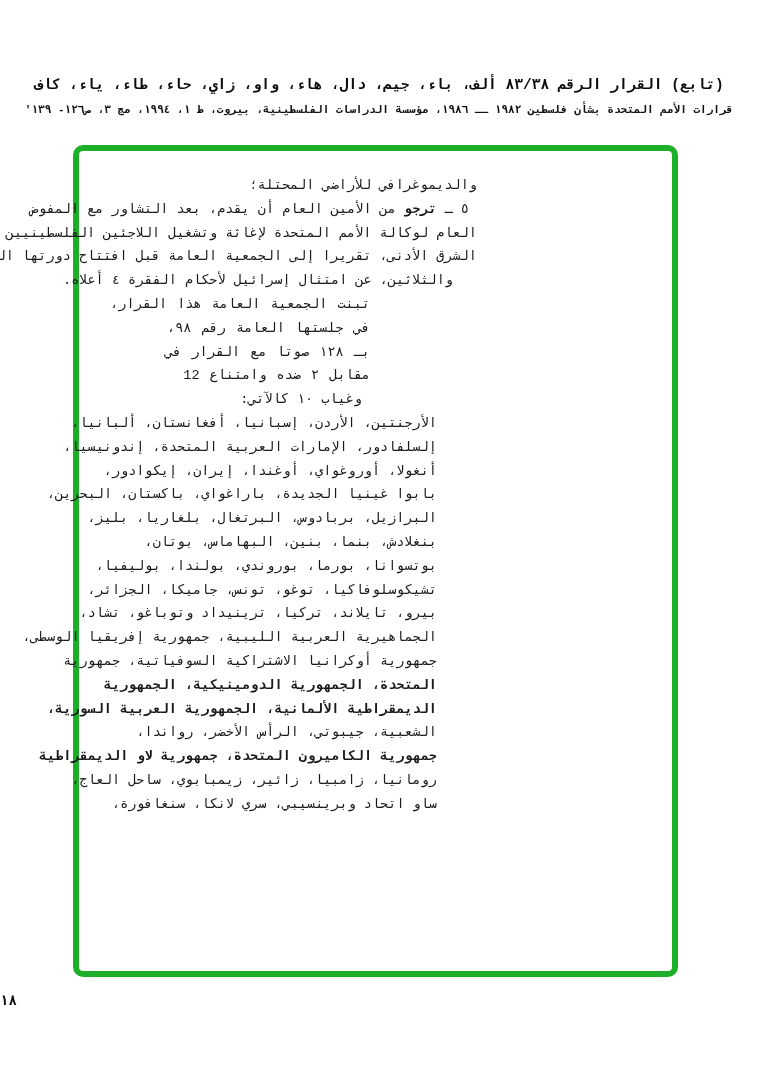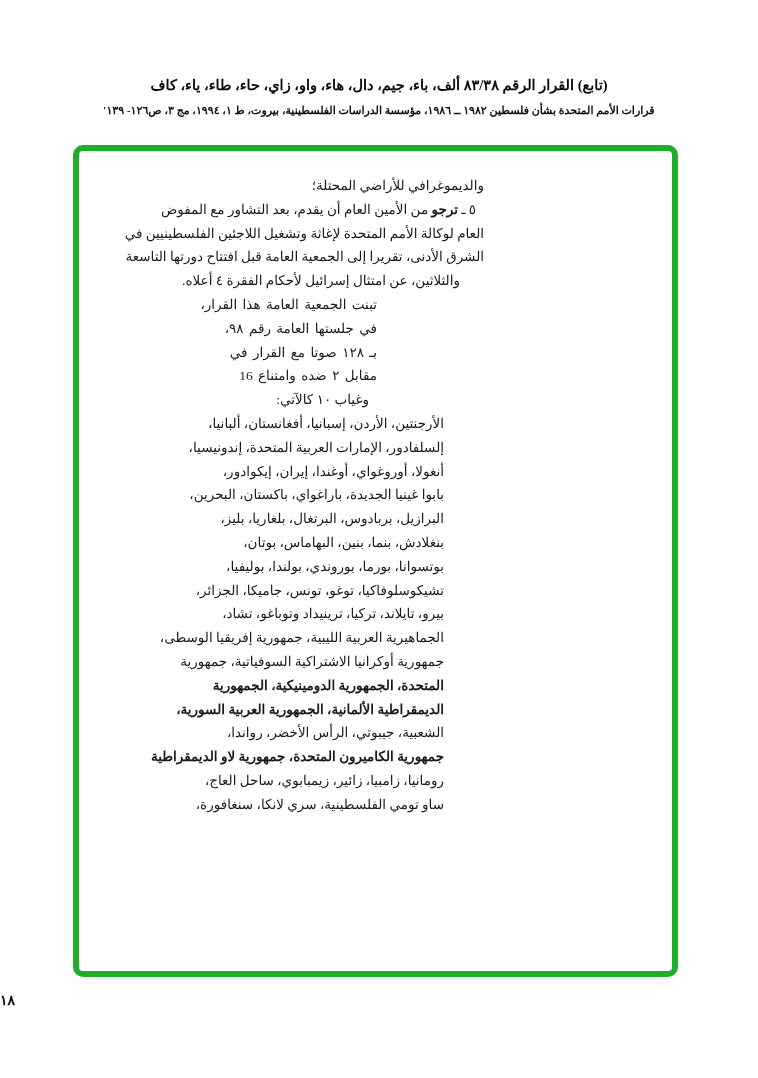--- a/index.html
+++ b/index.html
@@ -1,31 +1,31 @@
 <!DOCTYPE html>
 <html lang="ar" dir="rtl"><head>
 <meta charset="utf-8">
 <style>
   html,body{margin:0;padding:0;background:#ffffff;}
   .page{
     position:relative;width:758px;height:1078px;background:#ffffff;
-    font-family:Liberation Serif, serif;direction:rtl;overflow:hidden;color:#161616;
+    font-family:Liberation Mono, monospace;direction:rtl;overflow:hidden;color:#161616;
   }
   
   .header{position:absolute;top:76px;left:0;right:0;text-align:center;color:#0c0c0c;}
   .header-title{font-size:14.5px;font-weight:bold;line-height:19px;letter-spacing:0px;}
   .header-source{font-size:11px;font-weight:bold;line-height:14px;margin-top:8px;color:#111;}
   
   .frame{
     position:absolute;left:73px;top:145px;width:605px;height:832px;
     border:6px solid #1eaf28;border-radius:10px;box-sizing:border-box;background:transparent;
   }
   
   .content{
-    position:absolute;left:172px;top:174px;width:312px;
+    position:absolute;left:165px;top:174px;width:312px;
     font-size:13.5px;color:#1a1a1a;direction:rtl;
   }
   .line{
     height:23.8px;line-height:23.8px;white-space:nowrap;
     text-align:right;overflow:visible;
   }
   .ind-sm{padding-right:8px;}
   .ind-end{padding-right:24px;}
   .vote{padding-right:107px;word-spacing:2px;}
   .vote-last{padding-right:115px;}
@@ -54,37 +54,37 @@
     <div class="line">والديموغرافي للأراضي المحتلة؛</div>
 
     <div class="line ind-sm"><span>٥ ـ</span> <span class="bold-word">ترجو</span> <span>من الأمين العام أن يقدم، بعد التشاور مع المفوض</span></div>
     <div class="line">العام لوكالة الأمم المتحدة لإغاثة وتشغيل اللاجئين الفلسطينيين في</div>
     <div class="line">الشرق الأدنى، تقريرا إلى الجمعية العامة قبل افتتاح دورتها التاسعة</div>
     <div class="line ind-end">والثلاثين، عن امتثال إسرائيل لأحكام الفقرة ٤ أعلاه.</div>
 
     <div class="line vote">تبنت الجمعية العامة هذا القرار،</div>
     <div class="line vote">في جلستها العامة رقم ٩٨،</div>
     <div class="line vote">بـ ١٢٨ صوتا مع القرار في</div>
-    <div class="line vote">مقابل ٢ ضده وامتناع 16</div>
+    <div class="line vote">مقابل ٢ ضده وامتناع 12</div>
     <div class="line vote-last">وغياب ١٠ كالآتي:</div>
 
     <div class="line cont">الأرجنتين، الأردن، إسبانيا، أفغانستان، ألبانيا،</div>
     <div class="line cont">إلسلفادور، الإمارات العربية المتحدة، إندونيسيا،</div>
     <div class="line cont">أنغولا، أوروغواي، أوغندا، إيران، إيكوادور،</div>
     <div class="line cont">بابوا غينيا الجديدة، باراغواي، باكستان، البحرين،</div>
     <div class="line cont">البرازيل، بربادوس، البرتغال، بلغاريا، بليز،</div>
     <div class="line cont">بنغلادش، بنما، بنين، البهاماس، بوتان،</div>
     <div class="line cont">بوتسوانا، بورما، بوروندي، بولندا، بوليفيا،</div>
     <div class="line cont">تشيكوسلوفاكيا، توغو، تونس، جاميكا، الجزائر،</div>
     <div class="line cont">بيرو، تايلاند، تركيا، ترينيداد وتوباغو، تشاد،</div>
     <div class="line cont">الجماهيرية العربية الليبية، جمهورية إفريقيا الوسطى،</div>
     <div class="line cont">جمهورية أوكرانيا الاشتراكية السوفياتية، جمهورية</div>
     <div class="line cont b">المتحدة، الجمهورية الدومينيكية، الجمهورية</div>
     <div class="line cont b">الديمقراطية الألمانية، الجمهورية العربية السورية،</div>
     <div class="line cont">الشعبية، جيبوتي، الرأس الأخضر، رواندا،</div>
     <div class="line cont b">جمهورية الكاميرون المتحدة، جمهورية لاو الديمقراطية</div>
     <div class="line cont">رومانيا، زامبيا، زائير، زيمبابوي، ساحل العاج،</div>
-    <div class="line cont">ساو تومي الفلسطينية، سري لانكا، سنغافورة،</div>
+    <div class="line cont">ساو اتحاد وبرينسيبي، سري لانكا، سنغافورة،</div>
   </div>
 
   <div class="pagenum">١٨</div>
 
 </div>
 
 </body></html>

